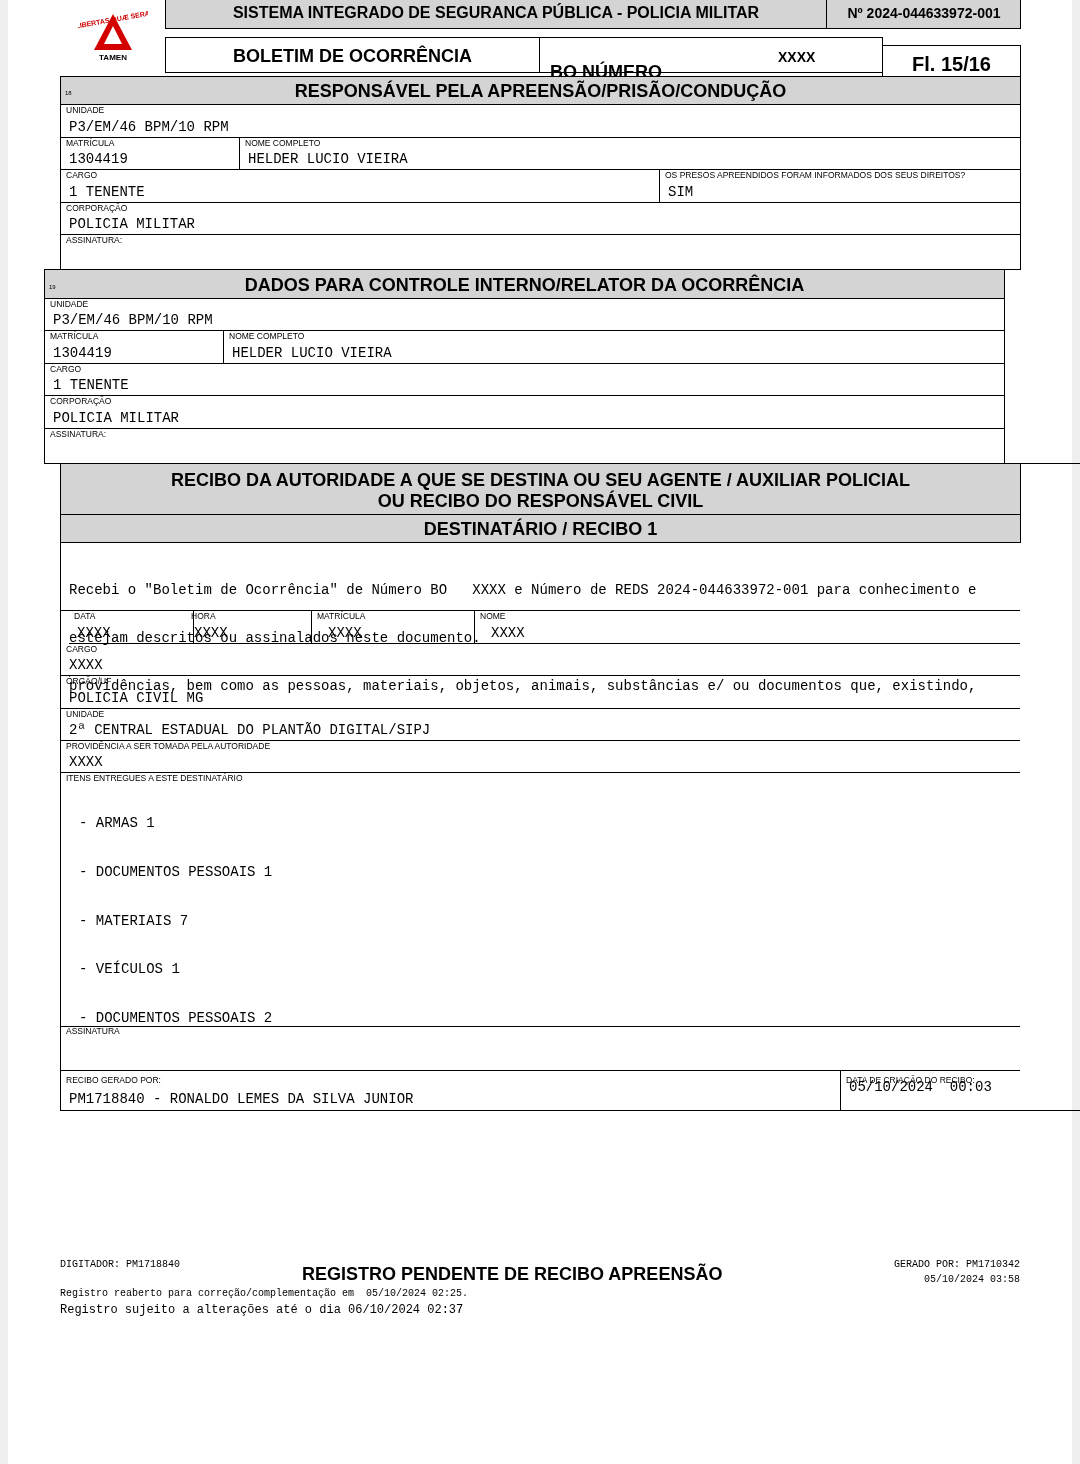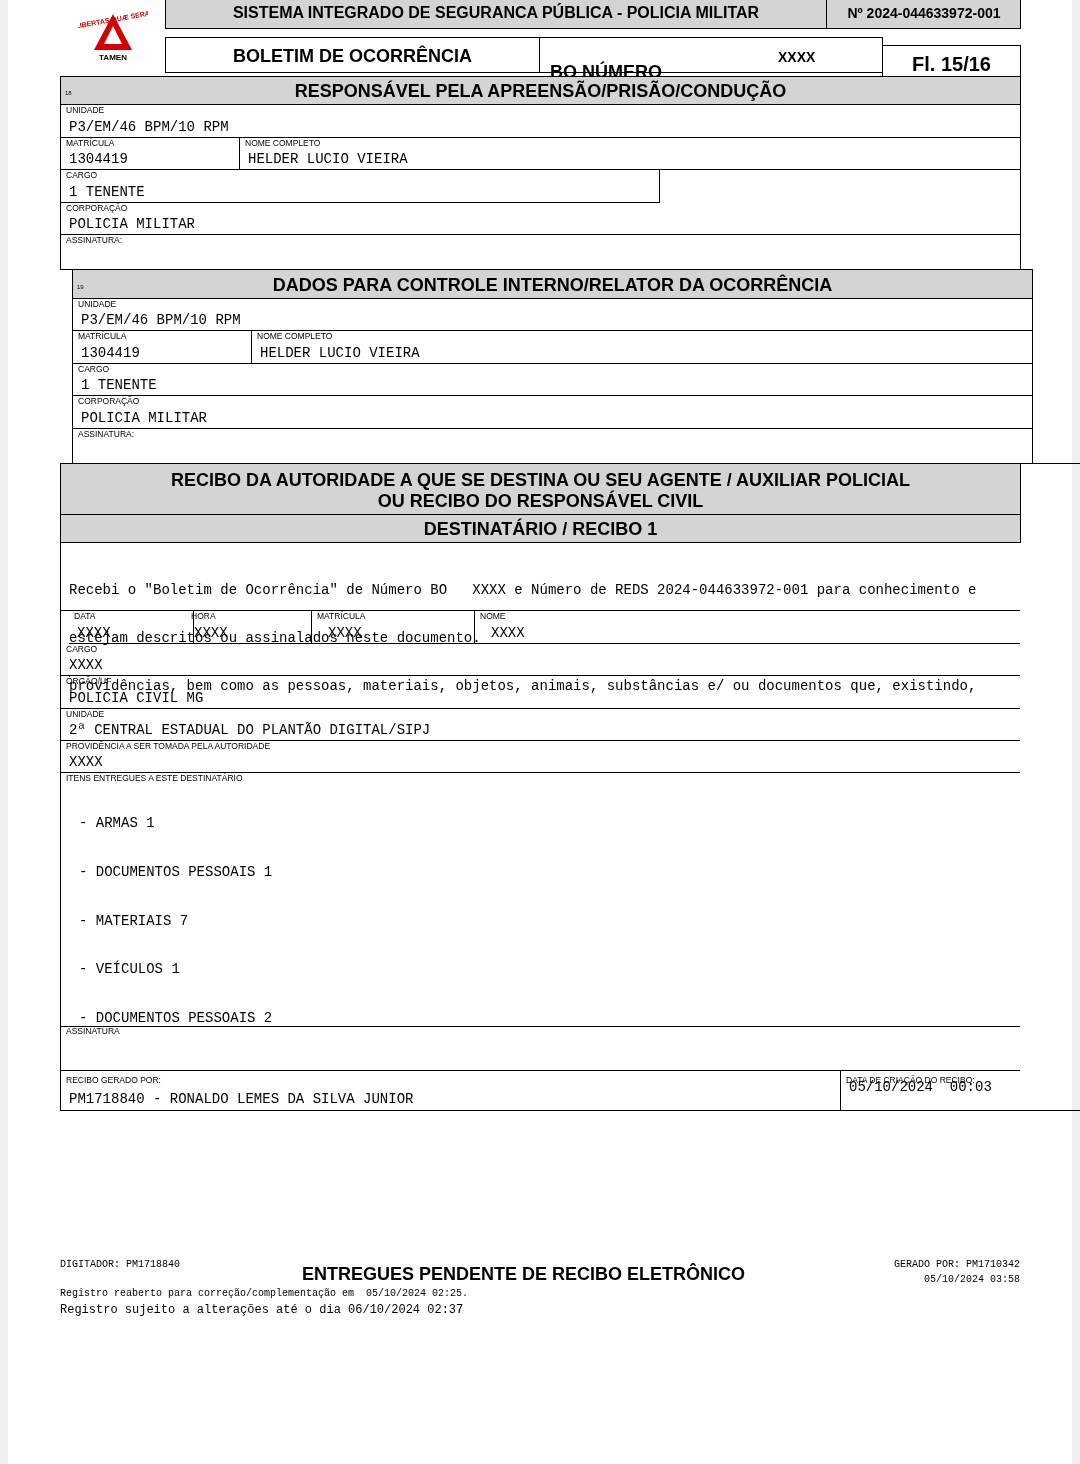--- a/index.html
+++ b/index.html
@@ -61,30 +61,34 @@
       <span class="val">1304419</span>
     </div>
     <div class="abs" style="left:179px;top:61px;width:780px;height:32px;border-bottom:1px solid #000;">
       <span class="lbl">NOME COMPLETO</span>
       <span class="val">HELDER LUCIO VIEIRA</span>
     </div>
     <div class="abs" style="left:0;top:93px;width:599px;height:33px;border-bottom:1px solid #000;border-right:1px solid #000;">
       <span class="lbl">CARGO</span>
       <span class="val">1 TENENTE</span>
     </div>
+    <div class="abs" style="left:599px;top:93px;width:360px;height:33px;border-bottom:1px solid #000;">
+      <span class="lbl">OS PRESOS APREENDIDOS FORAM INFORMADOS DOS SEUS DIREITOS?</span>
+      <span class="val">SIM</span>
+    </div>
     <div class="abs" style="left:0;top:126px;width:959px;height:32px;border-bottom:1px solid #000;">
       <span class="lbl">CORPORAÇÃO</span>
       <span class="val">POLICIA MILITAR</span>
     </div>
     <div class="abs" style="left:0;top:158px;width:959px;height:34px;">
       <span class="lbl">ASSINATURA:</span>
     </div>
   </div>
 
-  <div class="abs" style="left:64px;top:269px;width:961px;height:195px;border:1px solid #000;">
+  <div class="abs" style="left:36px;top:269px;width:961px;height:195px;border:1px solid #000;">
     <div class="abs sechead" style="left:-1px;top:-1px;width:961px;height:30px;line-height:30px;">
       <span class="secnum">19</span>
       <span>DADOS PARA CONTROLE INTERNO/RELATOR DA OCORRÊNCIA</span>
     </div>
     <div class="abs" style="left:0;top:29px;width:959px;height:32px;border-bottom:1px solid #000;">
       <span class="lbl">UNIDADE</span>
       <span class="val">P3/EM/46 BPM/10 RPM</span>
     </div>
     <div class="abs" style="left:0;top:61px;width:179px;height:33px;border-bottom:1px solid #000;border-right:1px solid #000;">
       <span class="lbl">MATRÍCULA</span>
@@ -186,19 +190,19 @@
       <span class="val" style="bottom:3px;">PM1718840 - RONALDO LEMES DA SILVA JUNIOR</span>
     </div>
     <div class="abs" style="left:780px;top:607px;width:179px;height:39px;">
       <span class="lbl" style="top:5px;">DATA DE CRIAÇÃO DO RECIBO:</span>
       <span class="val" style="bottom:15px;white-space:pre;">05/10/2024  00:03</span>
     </div>
   </div>
 
 
   <div class="abs mono" style="left:52px;top:1259px;font-size:10px;">DIGITADOR: PM1718840</div>
-  <div class="abs hdr" style="left:294px;top:1264px;font-size:18px;">ENTREGUES PENDENTE DE RECIBO ELETRÔNICO</div>
+  <div class="abs hdr" style="left:294px;top:1264px;font-size:18px;">REGISTRO PENDENTE DE RECIBO APREENSÃO</div>
   <div class="abs mono" style="right:52px;top:1259px;font-size:10px;text-align:right;">GERADO POR: PM1710342</div>
   <div class="abs mono" style="right:52px;top:1274px;font-size:10px;text-align:right;">05/10/2024 03:58</div>
   <div class="abs mono" style="left:52px;top:1288px;font-size:10px;white-space:pre;">Registro reaberto para correção/complementação em  05/10/2024 02:25.</div>
   <div class="abs mono" style="left:52px;top:1303px;font-size:12px;white-space:pre;">Registro sujeito a alterações até o dia 06/10/2024 02:37</div>
 
 </div>
 
 </body></html>

